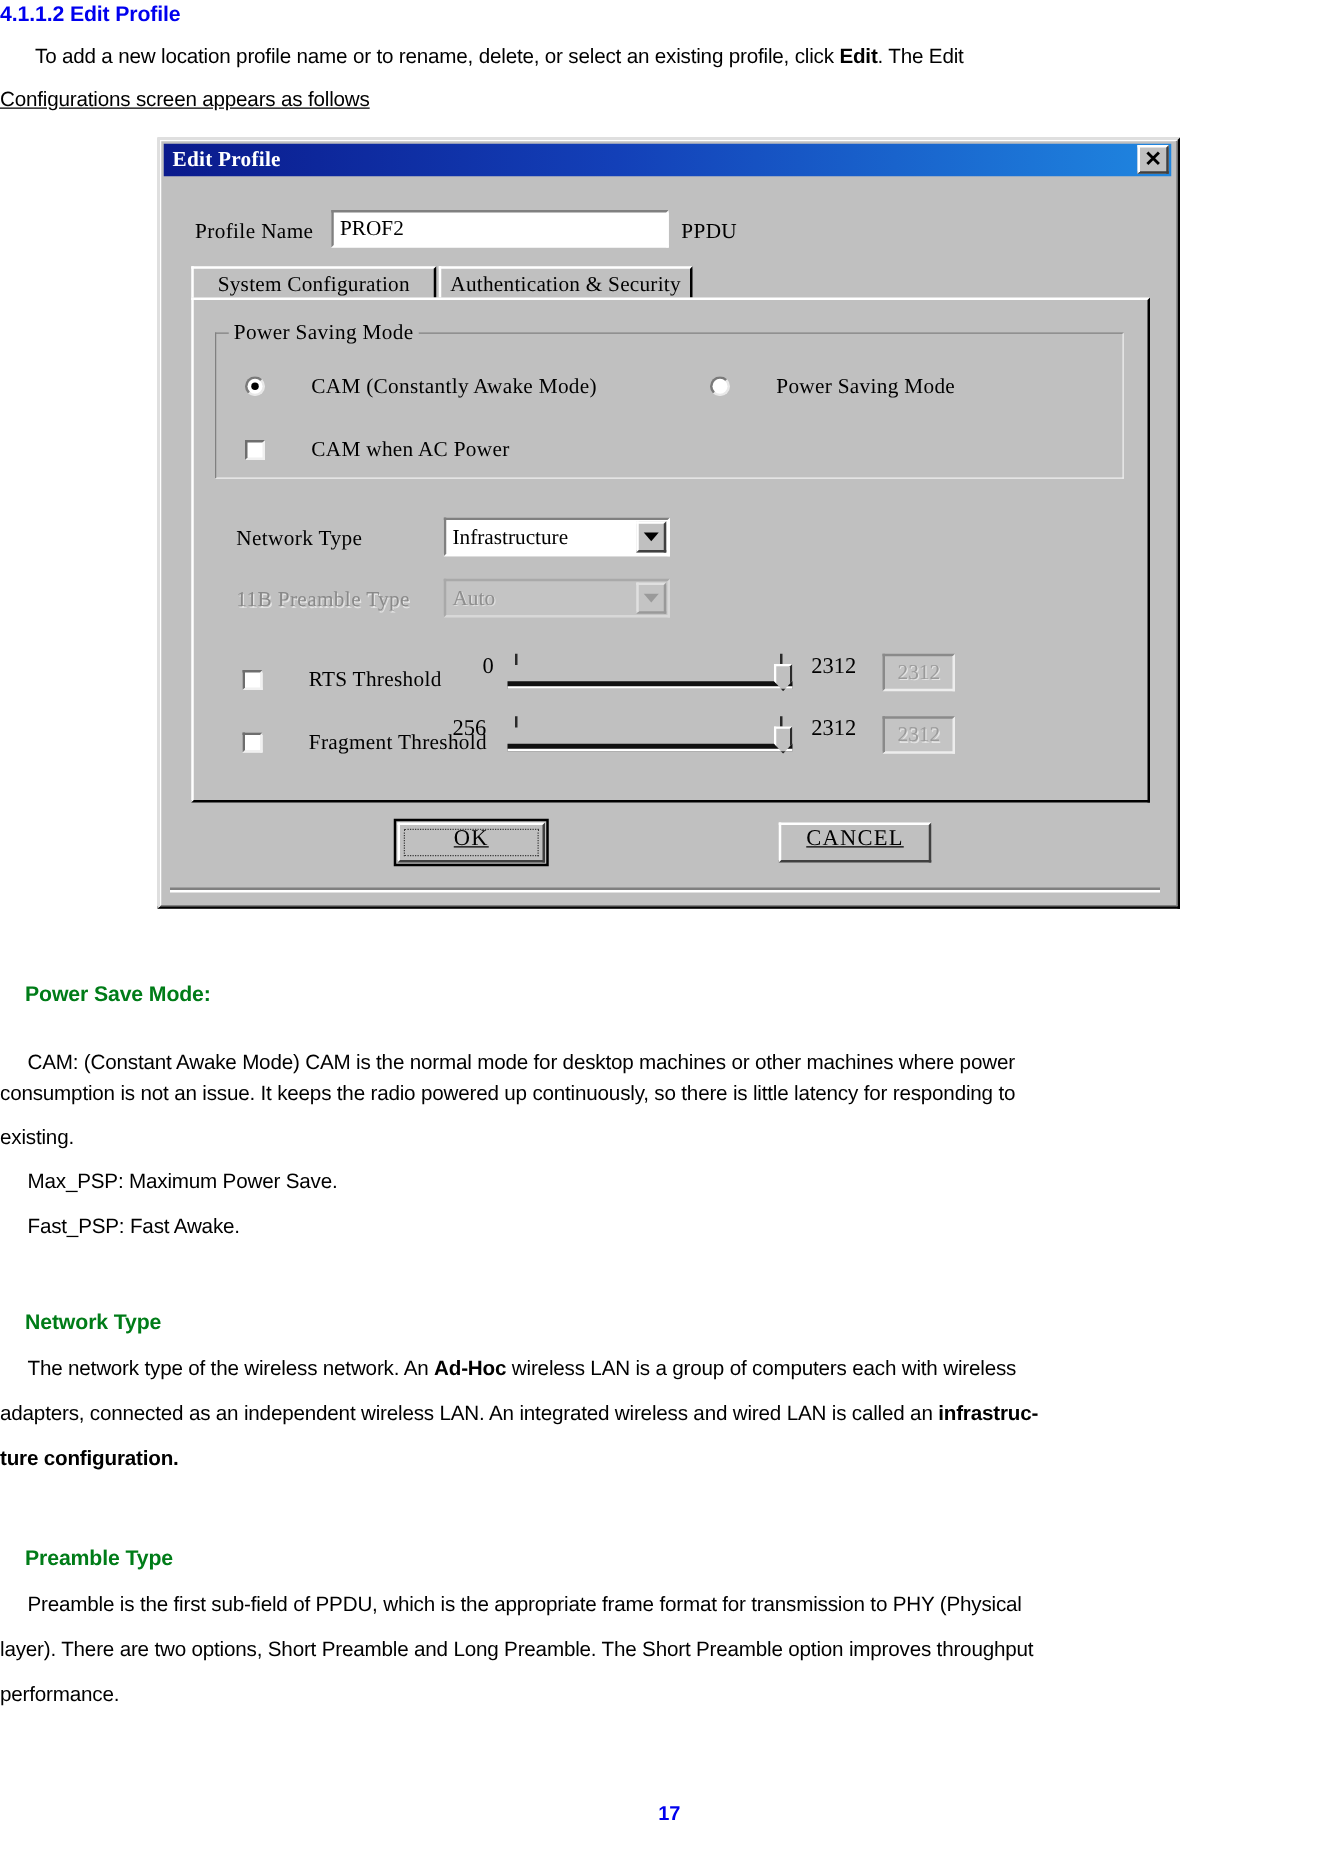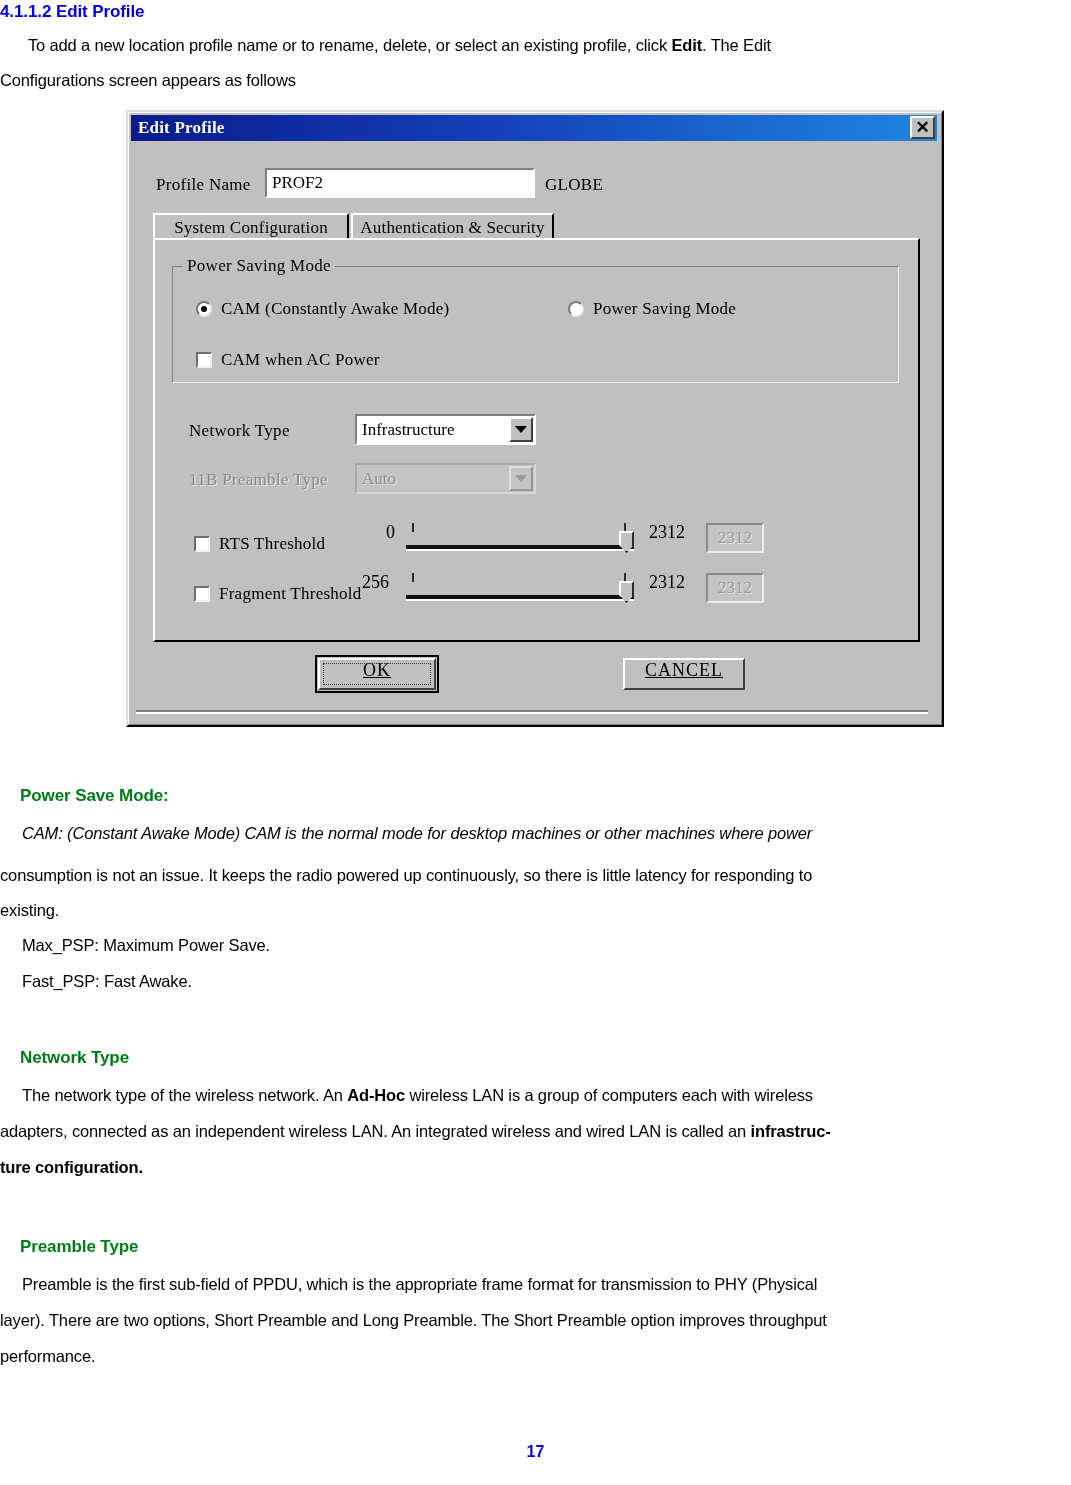--- a/index.html
+++ b/index.html
@@ -258,20 +258,21 @@
     letter-spacing: 0.3px;
   }
 
   
   .radio-row, .check-row {
     position: absolute;
     display: flex;
     align-items: center;
     white-space: nowrap;
     cursor: pointer;
+    gap: 28px;
   }
   .radio {
     width: 16px; height: 16px;
     border-radius: 50%;
     background: #ffffff;
     border: 2px solid #7a7a7a;
     border-right-color: #e8e8e8;
     border-bottom-color: #e8e8e8;
     box-sizing: border-box;
     position: relative;
@@ -412,34 +413,34 @@
 </head>
 <body>
 
 <div class="page">
 
   <div class="doc-heading" style="left:0px; top:2px;">4.1.1.2 Edit Profile</div>
 
   <div class="para" style="left:0px; top:36px;">
     <span style="display:inline-block;width:28px;"></span><span>To add a new location profile name or to rename, delete, or select an existing profile, click </span><b>Edit</b><span>. The Edit</span>
   </div>
-  <div class="para" style="left:0px; top:71px;">Configurations screen appears as follows</div>
+  <div class="para" style="left:0px; top:71px;text-decoration:underline;">Configurations screen appears as follows</div>
 
   <div class="dialog">
     <div class="dialog-inner"></div>
 
     <div class="titlebar">
       <span class="titlebar-text">Edit Profile</span>
       <div class="close-btn">✕</div>
     </div>
 
     <div class="lbl" style="left:28px; top:63px;">Profile Name</div>
     <div class="textfield" style="left:137px; top:56px; width:270px; height:30px;">PROF2</div>
 
-    <div class="lbl" style="left:417px; top:63px;">GLOBE</div>
+    <div class="lbl" style="left:417px; top:63px;">PPDU</div>
 
     <div class="tab" style="left:25px; top:101px; width:196px;">System Configuration</div>
     <div class="tab" style="left:223px; top:101px; width:203px;">Authentication &amp; Security</div>
 
     <div class="tabpanel" style="left:25px; top:126px; width:767px; height:404px;"></div>
 
     <div class="groupbox" style="left:44px; top:154px; width:727px; height:117px;">
       <span class="gb-title">Power Saving Mode</span>
     </div>
 
@@ -507,21 +508,21 @@
       <span><u>OK</u></span>
     </div>
     <div class="btn" style="left:495px; top:546px; width:122px; height:32px;">
       <span><u>CANCEL</u></span>
     </div>
 
     <div class="hr-sep" style="left:8px; top:598px; width:792px;"></div>
   </div>
 
   <div class="sec-heading" style="left:20px; top:786px;">Power Save Mode:</div>
-  <div class="para" style="left:22px; top:824px;font-style:italic;">CAM: (Constant Awake Mode) CAM is the normal mode for desktop machines or other machines where power</div>
+  <div class="para" style="left:22px; top:841px;">CAM: (Constant Awake Mode) CAM is the normal mode for desktop machines or other machines where power</div>
   <div class="para" style="left:0px; top:866px;">consumption is not an issue. It keeps the radio powered up continuously, so there is little latency for responding to</div>
   <div class="para" style="left:0px; top:901px;">existing.</div>
   <div class="para" style="left:22px; top:936px;">Max_PSP: Maximum Power Save.</div>
   <div class="para" style="left:22px; top:972px;">Fast_PSP: Fast Awake.</div>
 
   <div class="sec-heading" style="left:20px; top:1048px;">Network Type</div>
   <div class="para" style="left:22px; top:1086px;">
     <span>The network type of the wireless network. An </span><b>Ad-Hoc</b><span> wireless LAN is a group of computers each with wireless</span>
   </div>
   <div class="para" style="left:0px; top:1122px;">

